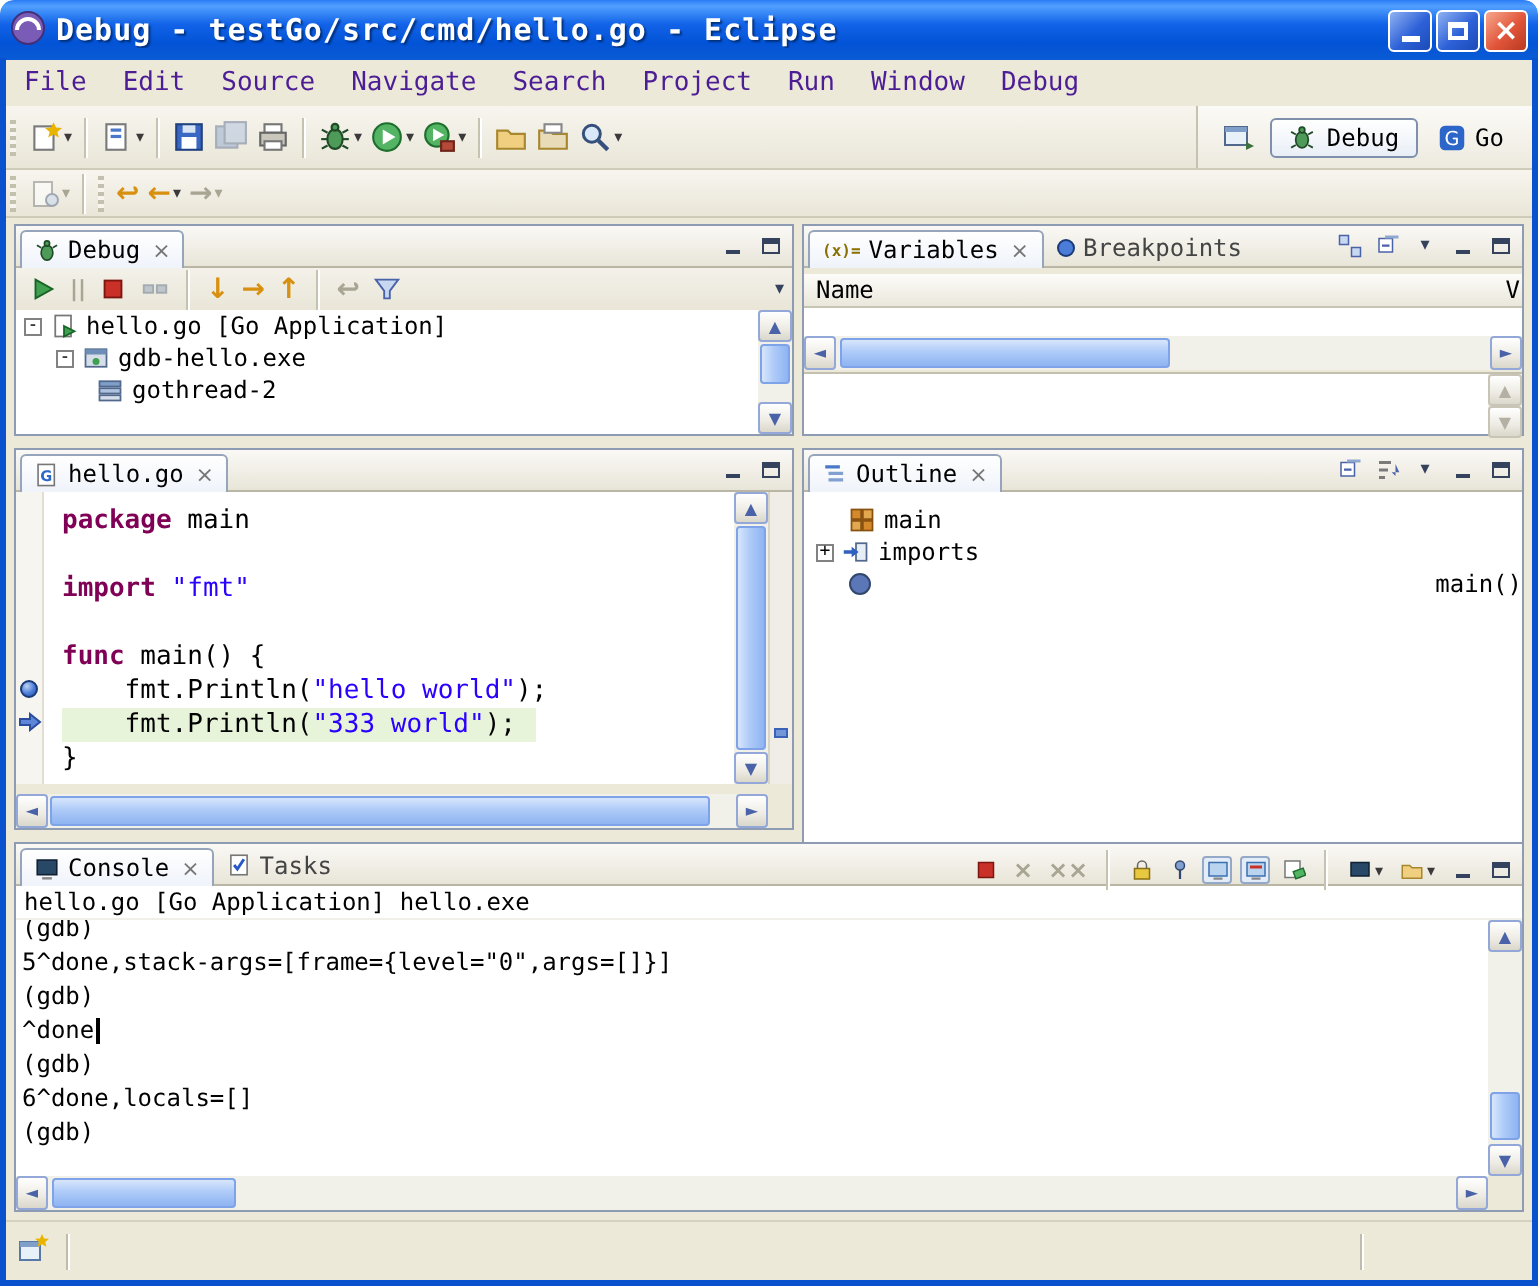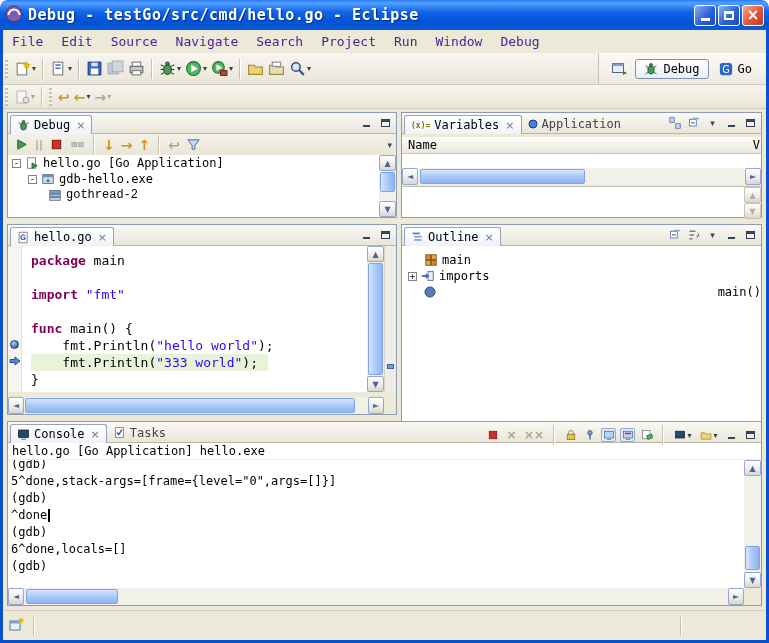--- a/index.html
+++ b/index.html
@@ -348,21 +348,21 @@
       </div>
       <div class="trow" style="padding-left:20px;">
         <span class="expander">-</span>
         <svg width="14" height="14" viewBox="0 0 16 16">
             <rect x="2" y="3" width="12" height="10" fill="#D6DEEA" stroke="#51688C"></rect>
             <rect x="2" y="3" width="12" height="3" fill="#6E8EB8"></rect>
             <circle cx="8" cy="10" r="2" fill="#3FA04F"></circle>
           </svg>
         <span>gdb-hello.exe</span>
       </div>
-      <div class="trow" style="padding-left:40px;font-family:Liberation Mono, monospace;">
+      <div class="trow" style="padding-left:40px;">
         <svg width="14" height="14" viewBox="0 0 16 16">
             <rect x="2" y="3" width="12" height="3" fill="#7F9FC8" stroke="#51688C"></rect>
             <rect x="2" y="7" width="12" height="3" fill="#AEC2E0" stroke="#51688C"></rect>
             <rect x="2" y="11" width="12" height="3" fill="#D6DEEA" stroke="#51688C"></rect>
           </svg>
         <span>gothread-2</span>
       </div>
     </div>
     <div class="sb sbv" style="right:0;top:42px;bottom:0;">
       <span class="btn">▲</span>
@@ -377,21 +377,21 @@
     <div class="vhead">
       <span class="tab sel">
         <span style="font-size:8px;font-weight:bold;color:#8A7000;">(x)=</span>
         <span>Variables</span>
         <span class="tabx">×</span>
       </span>
       <span class="tab">
         <svg width="10" height="10">
             <circle cx="5" cy="5" r="4" fill="#4A7CD8" stroke="#1A3A78"></circle>
           </svg>
-        <span>Application</span>
+        <span>Breakpoints</span>
       </span>
       <span class="vbtns">
         <span class="vbtn">
             <svg width="12" height="12" viewBox="0 0 16 16">
               <rect x="1" y="1" width="6" height="6" fill="#C8D8F0" stroke="#4A62A8"></rect>
               <rect x="9" y="9" width="6" height="6" fill="#C8D8F0" stroke="#4A62A8"></rect>
             </svg>
           </span>
         <span class="vbtn">
             <svg width="12" height="12" viewBox="0 0 16 16">

